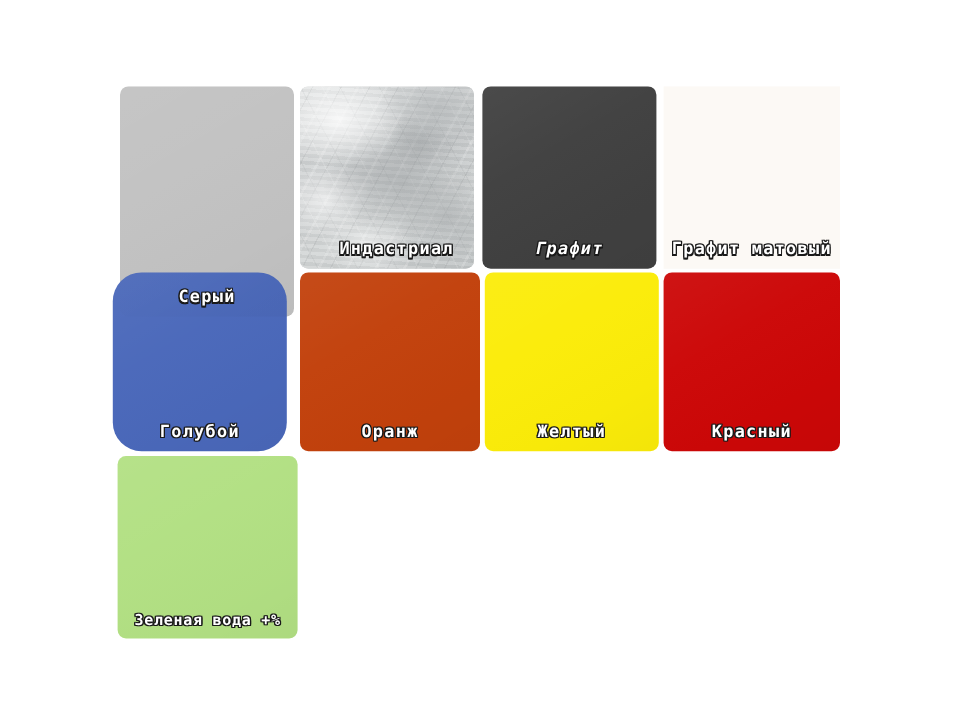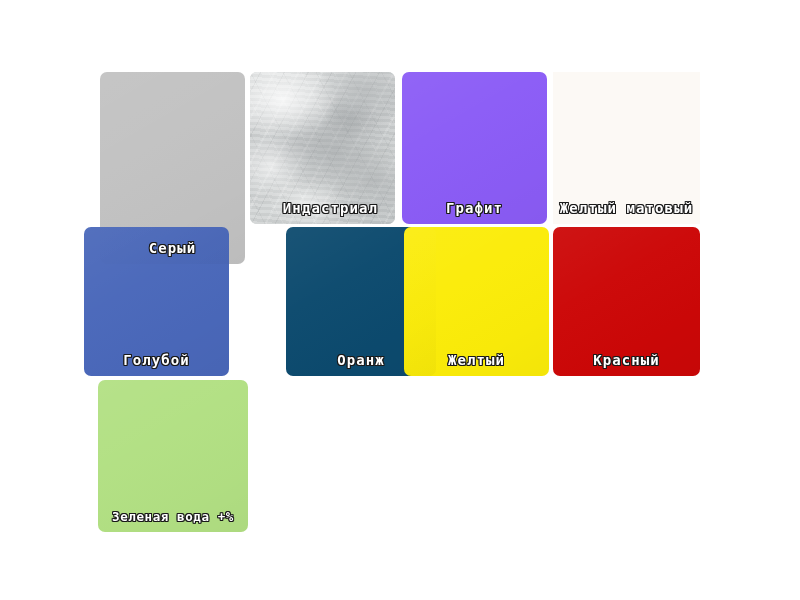--- a/index.html
+++ b/index.html
@@ -127,35 +127,35 @@
   <div class="swatch r-all" style="left:100px; top:72px; width:145px; height:192px; background:#c2c2c2;">
     <div class="sheen"></div>
     <div class="swatch-label">Серый</div>
   </div>
 
   <div class="swatch r-all" style="left:250px; top:72px; width:145px; height:152px;padding-left:16px;">
     <div class="texture-industrial"></div>
     <div class="swatch-label">Индастриал</div>
   </div>
 
-  <div class="swatch r-all" style="left:402px; top:72px; width:145px; height:152px; background:#8b5cf6;">
+  <div class="swatch r-all" style="left:402px; top:72px; width:145px; height:152px; background:#404040;font-style:italic;">
     <div class="sheen"></div>
     <div class="swatch-label">Графит</div>
   </div>
 
   <div class="swatch r-none" style="left:553px; top:72px; width:147px; height:152px; background:#fcf9f5;">
-    <div class="swatch-label">Желтый матовый</div>
+    <div class="swatch-label">Графит матовый</div>
   </div>
 
-  <div class="swatch r-all" style="left:84px; top:227px; width:145px; height:149px; background:#4a68ba;">
+  <div class="swatch r-all" style="left:94px; top:227px; width:145px; height:149px; background:#4a68ba;border-radius:24px;">
     <div class="sheen"></div>
     <div class="swatch-label">Голубой</div>
   </div>
 
-  <div class="swatch r-all" style="left:250px; top:227px; width:150px; height:149px; background:#0c4a6e;margin-left:36px;">
+  <div class="swatch r-all" style="left:250px; top:227px; width:150px; height:149px; background:#c2410c;">
     <div class="sheen"></div>
     <div class="swatch-label">Оранж</div>
   </div>
 
   <div class="swatch r-all" style="left:404px; top:227px; width:145px; height:149px; background:#fbec09;">
     <div class="sheen"></div>
     <div class="swatch-label">Желтый</div>
   </div>
 
   <div class="swatch r-all" style="left:553px; top:227px; width:147px; height:149px; background:#cc0707;">

